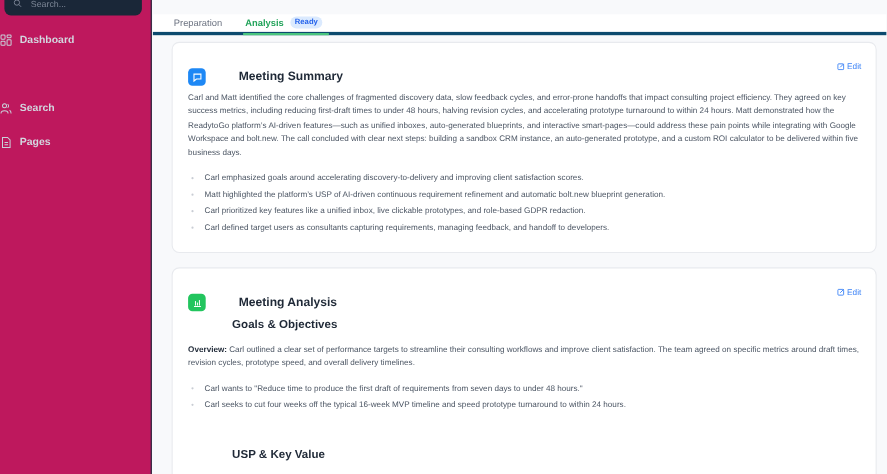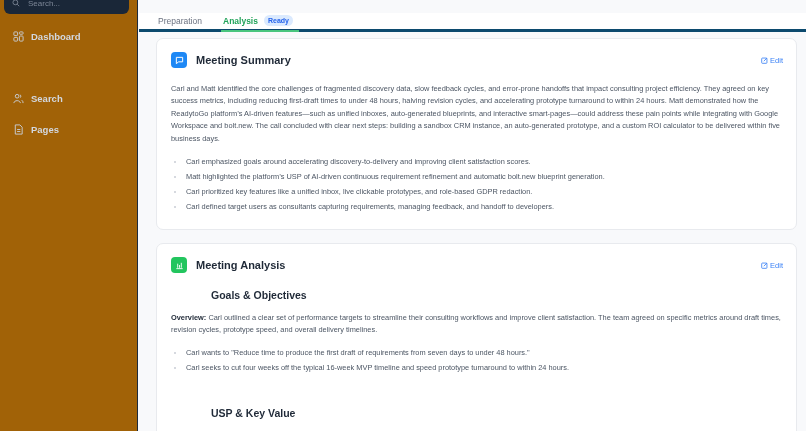--- a/index.html
+++ b/index.html
@@ -1,37 +1,37 @@
 <!DOCTYPE html>
 <html><head>
   <meta charset="utf-8">
   <style>
     * { box-sizing: border-box; margin: 0; padding: 0; }
     html, body { width: 806px; height: 431px; overflow: hidden; }
     body { font-family: "Liberation Sans", "DejaVu Sans", sans-serif; background: #f8f9fb; color: #1f2937; position: relative; }
 
-    .sidebar { position: absolute; left: 0; top: 0; width: 138px; height: 431px; background: #a16207; border-right: 1px solid #1c2a3c; }
+    .sidebar { position: absolute; left: 0; top: 0; width: 138px; height: 431px; background: #be185d; border-right: 1px solid #1c2a3c; }
     .search { position: absolute; left: 4px; top: -8px; width: 125px; height: 22px; background: #1a2738; border-radius: 6px; display: flex; align-items: center; padding-left: 8px; color: #7c8696; font-size: 8px; }
     .search svg { margin-right: 8px; }
-    .nav-item { position: absolute; left: 0; width: 138px; height: 24px; display: flex; align-items: center; padding-left: 13px; color: #d3d8e0; font-size: 9.5px; font-weight: bold; cursor: pointer; }
+    .nav-item { position: absolute; left: 0; width: 138px; height: 24px; display: flex; align-items: center; color: #d3d8e0; font-size: 9.5px; font-weight: bold; cursor: pointer; }
     .nav-item svg { margin-right: 7px; flex-shrink: 0; }
 
     .main { position: absolute; left: 139px; top: 0; right: 0; height: 431px; }
     .tabbar { position: absolute; left: 0; top: 13px; right: 0; height: 19px; background: #fff; border-bottom: 3px solid #0c4a6e; }
     .tab { position: absolute; top: -4px; height: 23px; display: flex; align-items: center; font-size: 8.5px; cursor: pointer; }
     .tab.prep { left: 19px; color: #6b7280; }
     .tab.analysis { left: 84px; padding-right: 0; color: #22a35a; font-weight: bold; }
     .tab.analysis::after { content: ""; position: absolute; left: -2px; right: -6px; bottom: 0; height: 2px; background: #4ac57e; }
     .badge { margin-left: 6px; background: #dbeafe; color: #2563eb; font-size: 7px; font-weight: bold; padding: 2px 4px; border-radius: 6px; }
 
     .card { position: absolute; left: 17px; width: 641px; background: #fff; border: 1px solid #e8eaee; border-radius: 7px; }
     .card.summary { top: 38px; height: 192px; }
     .card.analysis { top: 243px; height: 200px; }
 
-    .card-head { position: absolute; left: 14px; top: 13px; display: flex; align-items: center; }
+    .card-head { position: absolute; left: 14px; top: 23px; display: flex; align-items: center; gap: 21px; }
     .card-icon { width: 16px; height: 16px; border-radius: 4px; display: flex; align-items: center; justify-content: center; margin-right: 9px; }
     .card-title { font-size: 11px; font-weight: bold; color: #1f2937; }
     .edit-btn { position: absolute; right: 13px; top: 17px; font-size: 7.5px; color: #3b82f6; font-weight: normal; display: flex; align-items: center; cursor: pointer; }
     .edit-btn svg { margin-right: 2px; }
 
     .para { position: absolute; left: 14px; right: 14px; font-size: 7.4px; line-height: 12.4px; color: #4b5563; }
     .bullets { position: absolute; left: 14px; right: 10px; list-style: none; }
     .bullets li { font-size: 7.4px; color: #4b5563; height: 15px; line-height: 15px; padding-left: 15px; position: relative; white-space: nowrap; }
     .bullets li::before { content: ""; position: absolute; left: 3px; top: 6.5px; width: 2px; height: 2px; border-radius: 1px; background: #c9cdd4; }
 

